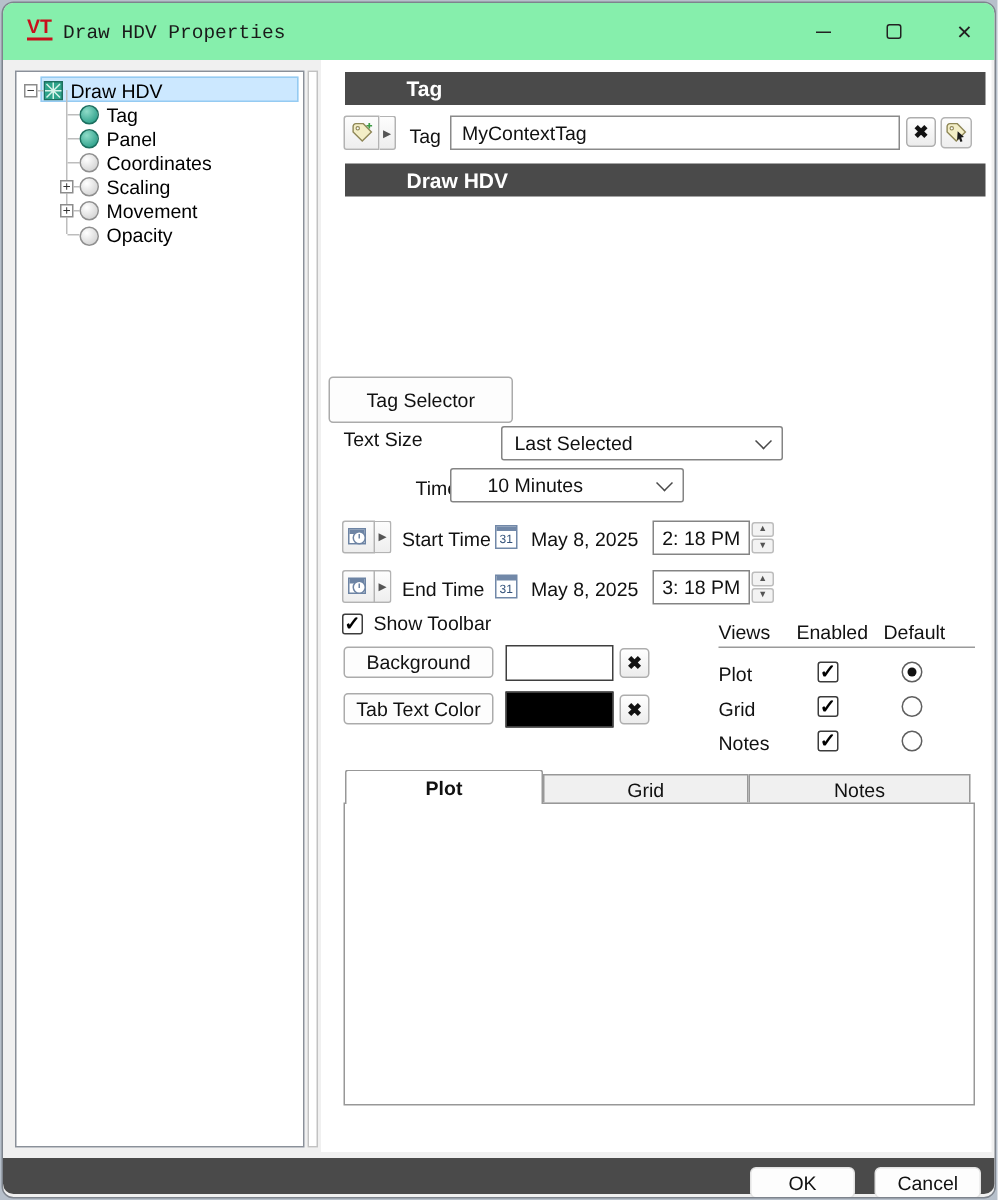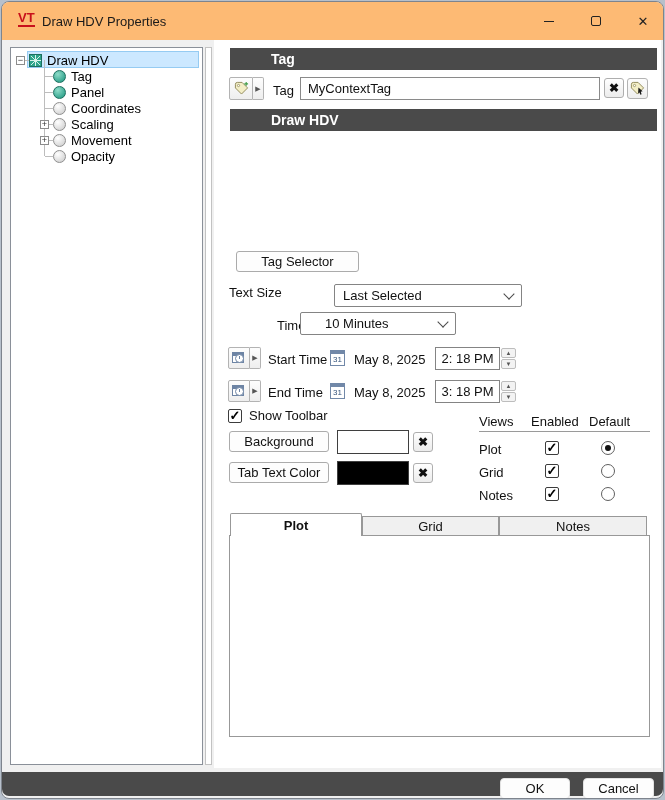--- a/index.html
+++ b/index.html
@@ -9,24 +9,24 @@
     font-family:"Liberation Sans", sans-serif;
     -webkit-font-smoothing:antialiased;
   }
   .abs{position:absolute;}
   .window{
     position:absolute;left:1px;top:1px;width:661px;height:796px;
     background:#f0f0f0;border:1px solid #7e848d;border-radius:8px;
     overflow:hidden;
   }
   
-  .titlebar{position:absolute;left:0;top:0;right:0;height:38px;background:#fdba74;}
+  .titlebar{position:absolute;left:0;top:0;right:0;height:38px;background:#86efac;}
   .vt-logo{position:absolute;left:16px;top:9px;color:#c8101b;font-weight:bold;font-size:13px;
     line-height:13px;border-bottom:2px solid #c8101b;padding-bottom:1px;}
-  .win-title{position:absolute;left:40px;top:12px;font-size:13px;color:#1a1a1a;}
+  .win-title{position:absolute;left:40px;top:12px;font-size:13px;color:#1a1a1a;font-family:Liberation Mono, monospace;}
   .winctl{position:absolute;top:8px;width:30px;height:22px;display:flex;align-items:center;justify-content:center;color:#222;}
   .min-glyph{display:block;width:10px;height:1px;background:#222;}
   .max-glyph{display:block;width:10px;height:10px;border:1px solid #222;box-sizing:border-box;border-radius:2px;}
   .close-glyph{font-size:13px;line-height:13px;color:#222;}
   
   .right-backdrop{position:absolute;left:212px;top:38px;width:447px;height:728px;background:#ffffff;}
   .tree{position:absolute;left:8px;top:45px;width:193px;height:718px;background:#fff;border:1px solid #8a9099;box-sizing:border-box;}
   .vscroll{position:absolute;left:203px;top:45px;width:7px;height:718px;background:#fff;border:1px solid #c2c2c2;box-sizing:border-box;}
   .trow{position:absolute;height:16px;display:flex;align-items:center;gap:5px;}
   .tree-label{font-size:13px;color:#000;white-space:nowrap;}
@@ -160,21 +160,21 @@
     <span class="texp abs" style="left:29px;top:72px;">+</span>
     <div class="trow" style="left:42px;top:68px;">
       <span class="dot gray"></span>
       <span class="tree-label">Scaling</span>
     </div>
     <span class="texp abs" style="left:29px;top:88px;">+</span>
     <div class="trow" style="left:42px;top:84px;">
       <span class="dot gray"></span>
       <span class="tree-label">Movement</span>
     </div>
-    <div class="trow" style="left:42px;top:100px;">
+    <div class="trow" style="left:42px;top:100px;align-items:flex-end;">
       <span class="dot gray"></span>
       <span class="tree-label">Opacity</span>
     </div>
   </div>
 
   <div class="vscroll"></div>
 
   <div class="section-header" style="left:228px;top:46px;width:427px;">Tag</div>
 
   <div class="dt-btn" style="left:227px;top:75px;width:24px;height:23px;">
@@ -196,21 +196,21 @@
     <svg class="tag-svg" width="15" height="15" viewBox="0 0 16 16">
       <path d="M8.6 1.5 L14.5 7.4 L8 13.9 L1.5 7.4 L1.5 3.5 A2 2 0 0 1 3.5 1.5 Z" fill="#f3eec6" stroke="#8f8757"></path>
       <circle cx="4.8" cy="4.8" r="1.2" fill="#fff" stroke="#8f8757" stroke-width="0.8"></circle>
       <path d="M9 7 L13.5 11 L11.5 11.4 L12.4 14 L11 14.6 L10 12 L8.6 13.4 Z" fill="#1a1a1a"></path>
     </svg>
   </div>
 
   <div class="section-header" style="left:228px;top:107px;width:427px;">Draw HDV</div>
 
 
-  <div class="btn" style="left:234px;top:249px;width:123px;height:21px;">Tag Selector</div>
+  <div class="btn" style="left:217px;top:249px;width:123px;height:31px;">Tag Selector</div>
 
   <span class="label13" style="left:227px;top:283px;">Text Size</span>
   <div class="combo" style="left:298px;top:282px;width:188px;height:23px;margin-left:34px;">
     <span>Last Selected</span>
     <i class="chev"></i>
   </div>
 
   <span class="label13" style="left:227px;top:316px;margin-left:48px;">Time Span</span>
   <div class="combo" style="left:298px;top:310px;width:156px;height:23px;padding-left:24px;">
     <span>10 Minutes</span>

